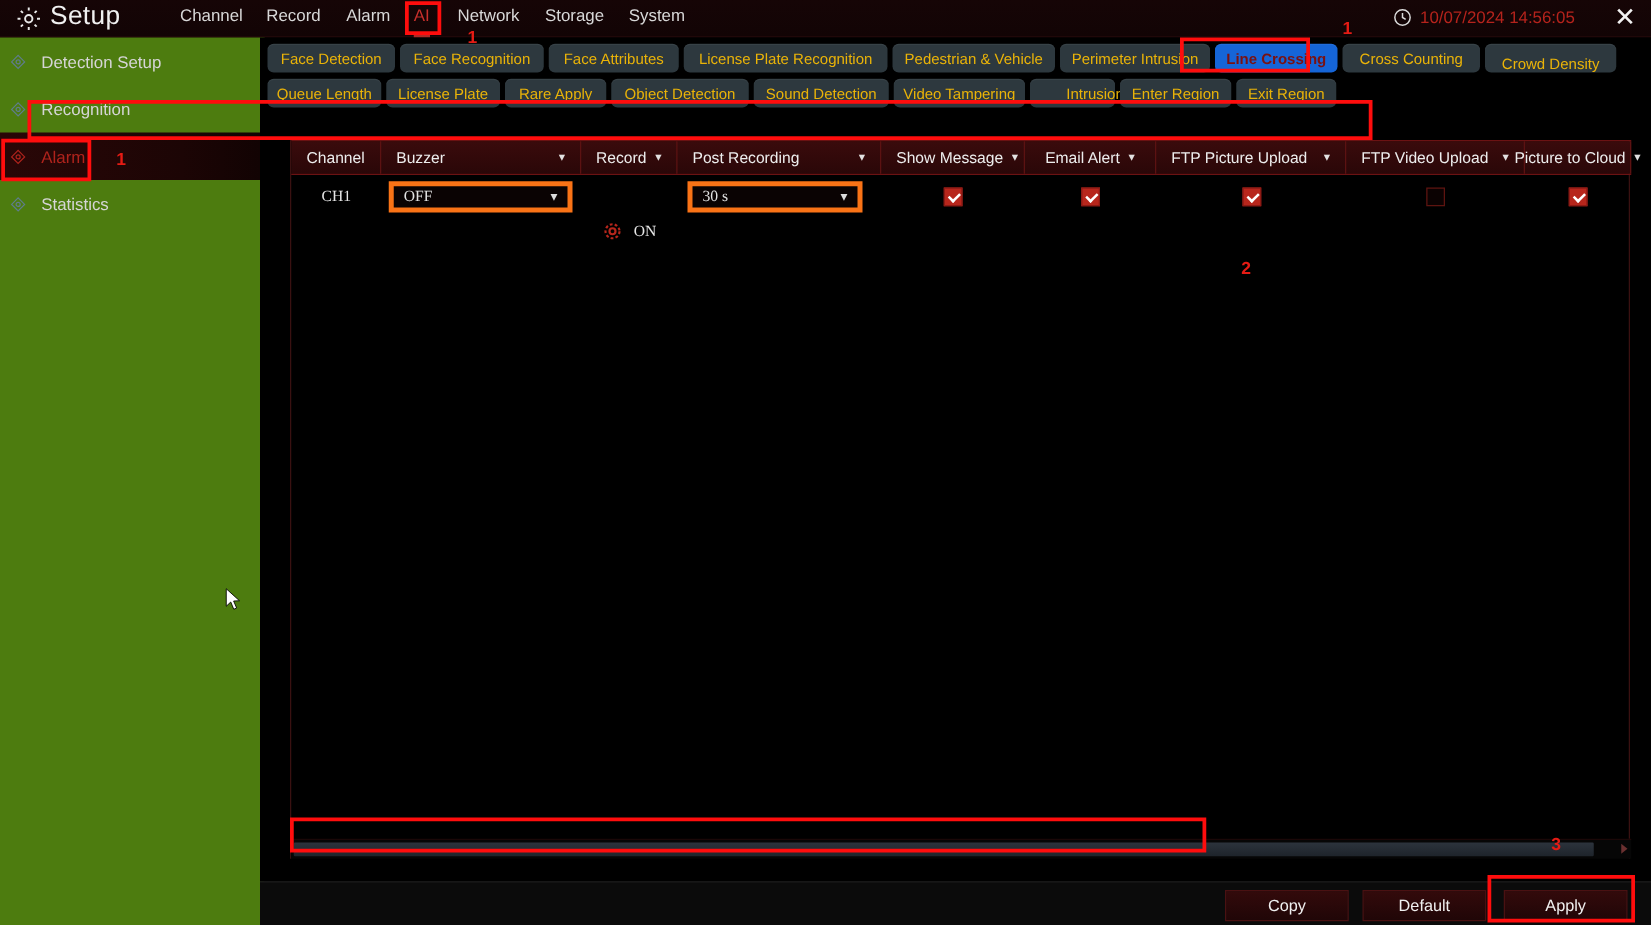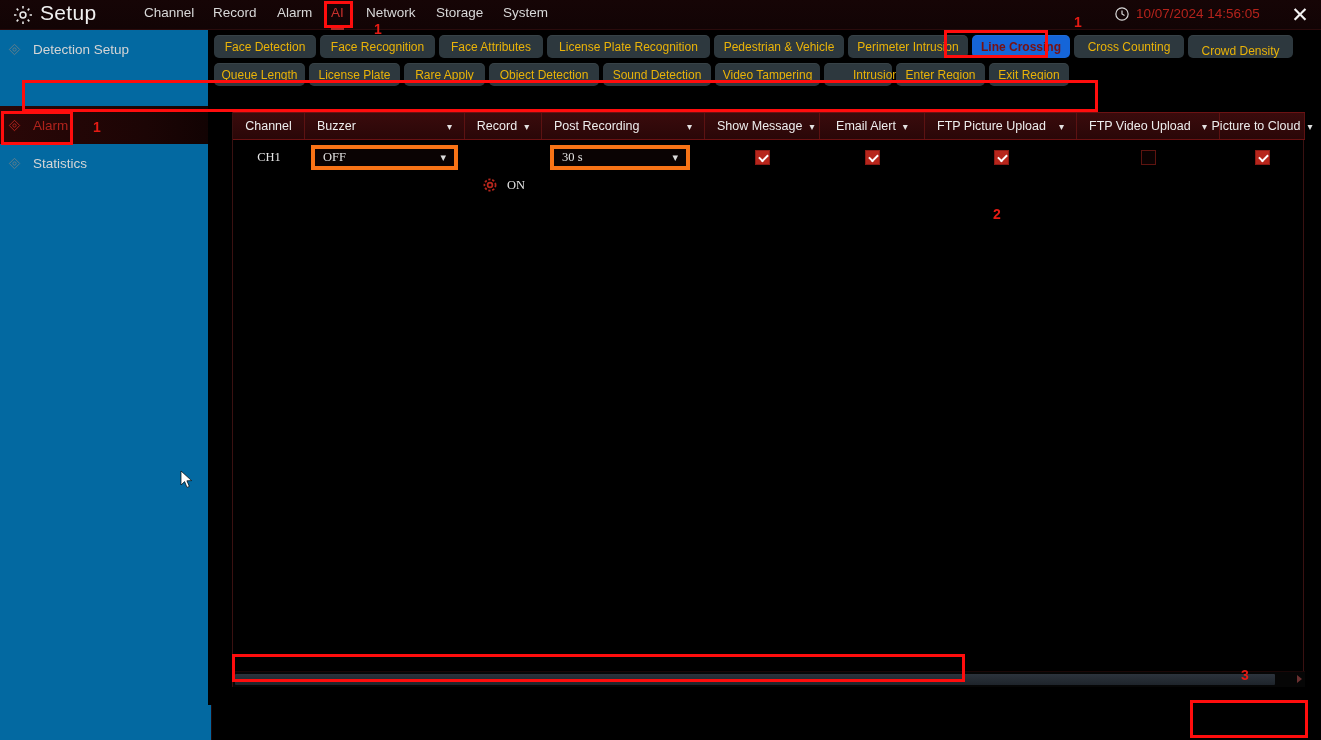--- a/index.html
+++ b/index.html
@@ -58,21 +58,21 @@
   #close-btn {
     position: absolute; left: 1288px; top: 3px;
     width: 24px; height: 24px; color: #f2f2f2;
     font-size: 21px; line-height: 24px; text-align: center;
     cursor: pointer;
   }
 
   
   #sidebar {
     position: absolute; left: 0; top: 30px; width: 212px; height: 710px;
-    background: #0369a1;
+    background: #4d7c0f;
     border-right: 1px solid #200809;
   }
   .side-item {
     position: absolute; left: 0; width: 208px; height: 38px;
     display: flex; align-items: center;
     font-size: 13.5px; color: #d5d5d5;
     cursor: pointer;
   }
   .side-item .diamond {
     width: 13px; height: 13px; margin-left: 8px; margin-right: 12px;
@@ -292,20 +292,27 @@
     <div id="close-btn">✕</div>
   </div>
 
   <div id="sidebar">
     <div class="side-item" id="side-0">
       <svg class="diamond" viewBox="0 0 16 16" fill="none" stroke="currentColor" stroke-width="1.2">
         <path d="M8 1.6 14.4 8 8 14.4 1.6 8Z"></path>
           <circle cx="8" cy="8" r="2"></circle>
       </svg>
       <span>Detection Setup</span>
+    </div>
+    <div class="side-item" id="side-1">
+      <svg class="diamond" viewBox="0 0 16 16" fill="none" stroke="currentColor" stroke-width="1.2">
+        <path d="M8 1.6 14.4 8 8 14.4 1.6 8Z"></path>
+          <circle cx="8" cy="8" r="2"></circle>
+      </svg>
+      <span>Recognition</span>
     </div>
     <div class="side-item active" id="side-2">
       <svg class="diamond" viewBox="0 0 16 16" fill="none" stroke="currentColor" stroke-width="1.2">
         <path d="M8 1.6 14.4 8 8 14.4 1.6 8Z"></path>
           <circle cx="8" cy="8" r="2"></circle>
       </svg>
       <span>Alarm</span>
     </div>
     <div class="side-item" id="side-3">
       <svg class="diamond" viewBox="0 0 16 16" fill="none" stroke="currentColor" stroke-width="1.2">
@@ -465,19 +472,24 @@
   <div id="hl-ai-nav"></div>
   <div id="num-1-nav">1</div>
   <div id="hl-sidebar"></div>
   <div id="num-1-side">1</div>
   <div id="hl-selected-tab"></div>
   <div id="num-1-top">1</div>
   <div id="hl-header"></div>
   <div id="hl-scroll"></div>
   <div id="num-3">3</div>
 
+  <div id="footer">
+    <div class="foot-btn" id="btn-copy">Copy</div>
+    <div class="foot-btn" id="btn-default">Default</div>
+    <div class="foot-btn" id="btn-apply">Apply</div>
+  </div>
   <div id="hl-apply"></div>
 
   <svg id="cursor" viewBox="0 0 14 20">
     <path d="M1 1 L1 15 L4.6 11.6 L7 17.4 L9.3 16.4 L6.9 10.8 L11.6 10.6 Z" fill="#ffffff" stroke="#000" stroke-width=".7"></path>
   </svg>
 
 </div>
 
 </body></html>

